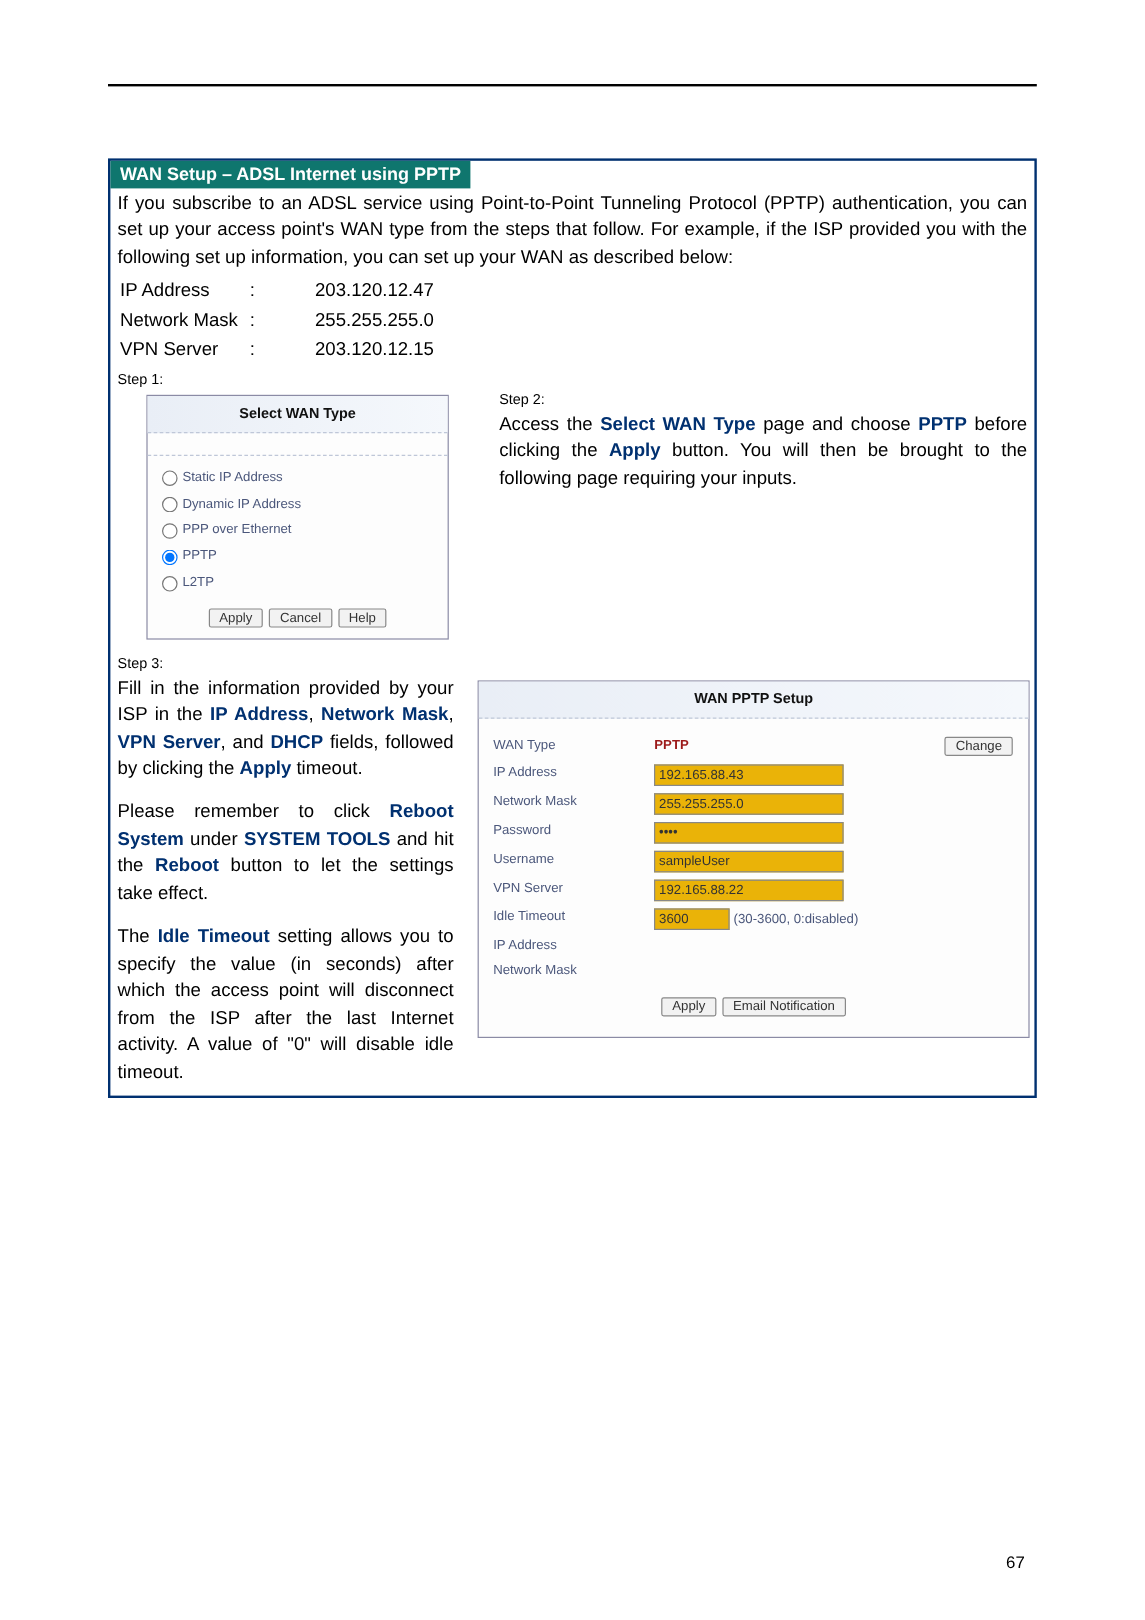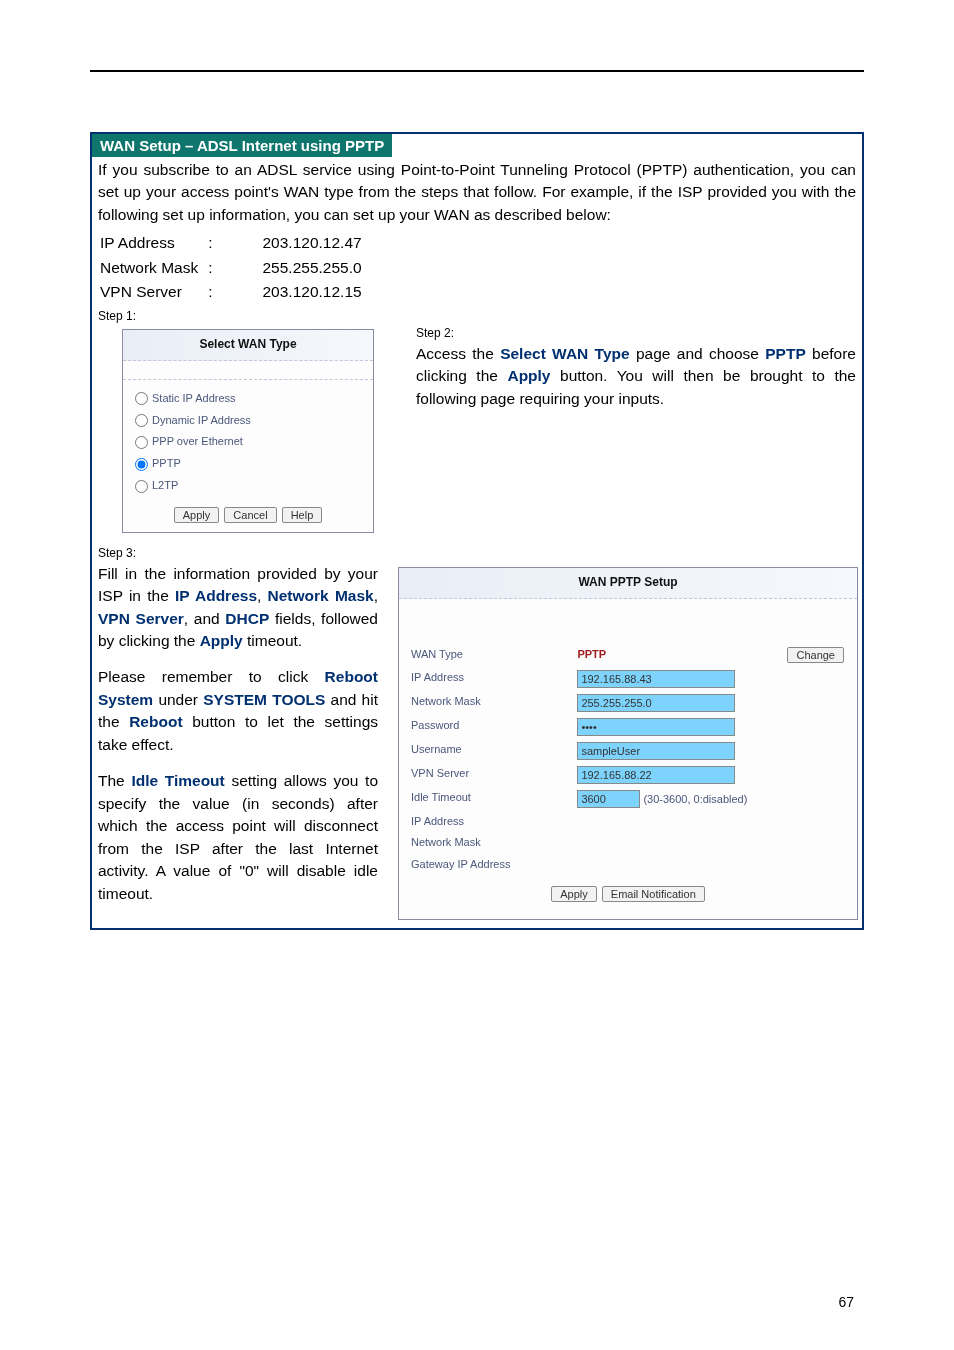--- a/index.html
+++ b/index.html
@@ -102,35 +102,34 @@
     background: #f2f2f2;
     border: 1px solid #888;
     border-radius: 2px;
     color: #333;
     cursor: pointer;
     margin: 0 1px;
   }
   .pptp-table {
     width: 100%;
     border-collapse: collapse;
-    margin-top: 33px;
   }
   .pptp-table td {
     padding: 3px 4px;
     color: #4b577b;
     font-size: 11px;
     white-space: nowrap;
   }
   .pptp-input {
     font-family: inherit;
     font-size: 11px;
     border: 1px solid #888;
     height: 16px;
     padding: 0 3px;
-    background: #7dd3fc;
+    background: #eab308;
     color: #333;
   }
   .w-wide { width: 150px; }
   .w-narrow { width: 55px; }
   .wan-type-val {
     color: #9c1a1a;
     font-weight: bold;
   }
   .status-disc {
     color: #c31a1a;
@@ -288,24 +287,20 @@
                     </td>
                   </tr>
                   <tr>
                           <td>IP Address</td>
                           <td colspan="2"></td>
                         </tr>
                   <tr>
                           <td>Network Mask</td>
                           <td colspan="2"></td>
                         </tr>
-                  <tr>
-                          <td>Gateway IP Address</td>
-                          <td colspan="2"></td>
-                        </tr>
                 </tbody>
                     </table>
                 <div class="btnbar">
                   <button class="mini-btn">Apply</button>
                   <button class="mini-btn">Email Notification</button>
                 </div>
               </div>
             </div>
           </td>
         </tr>

